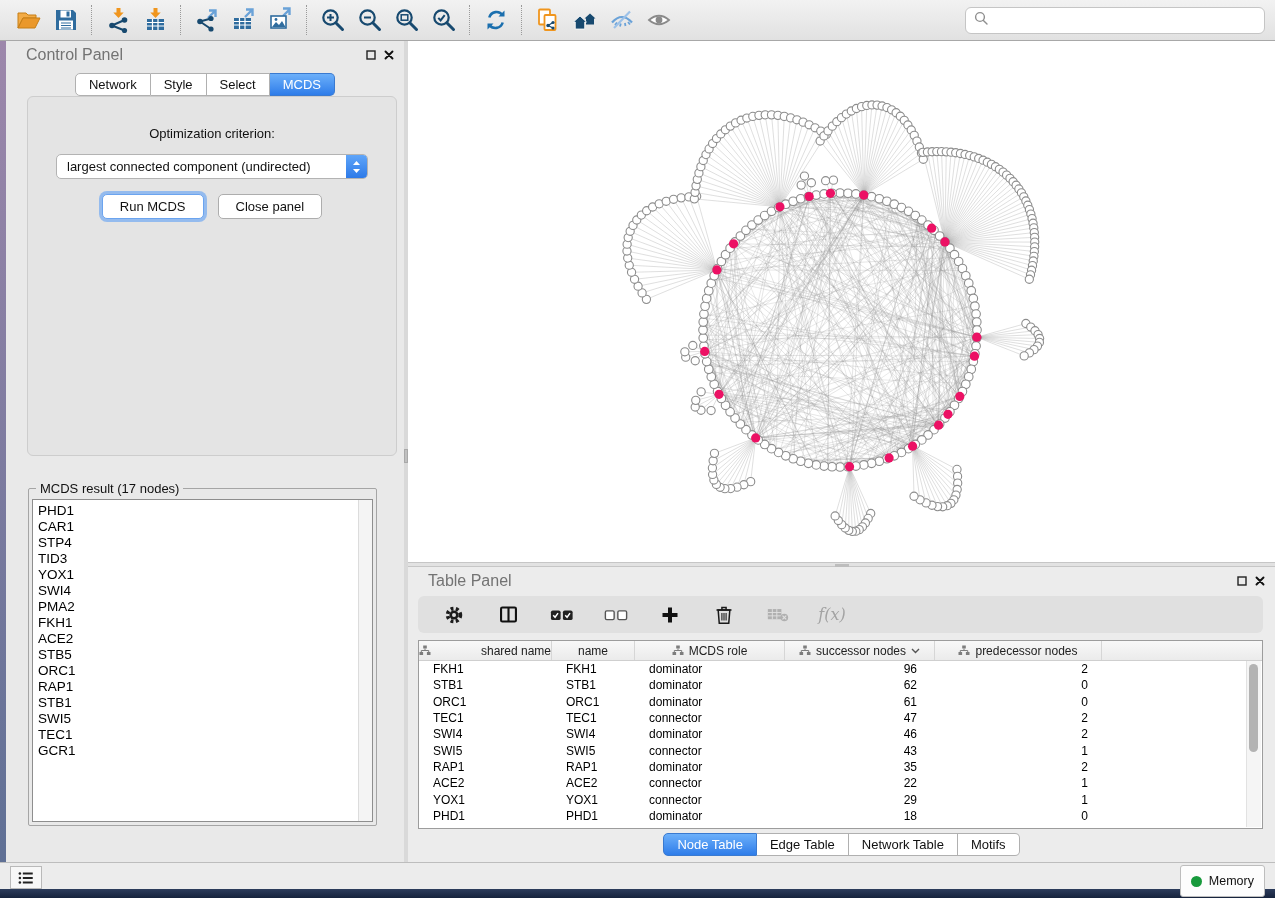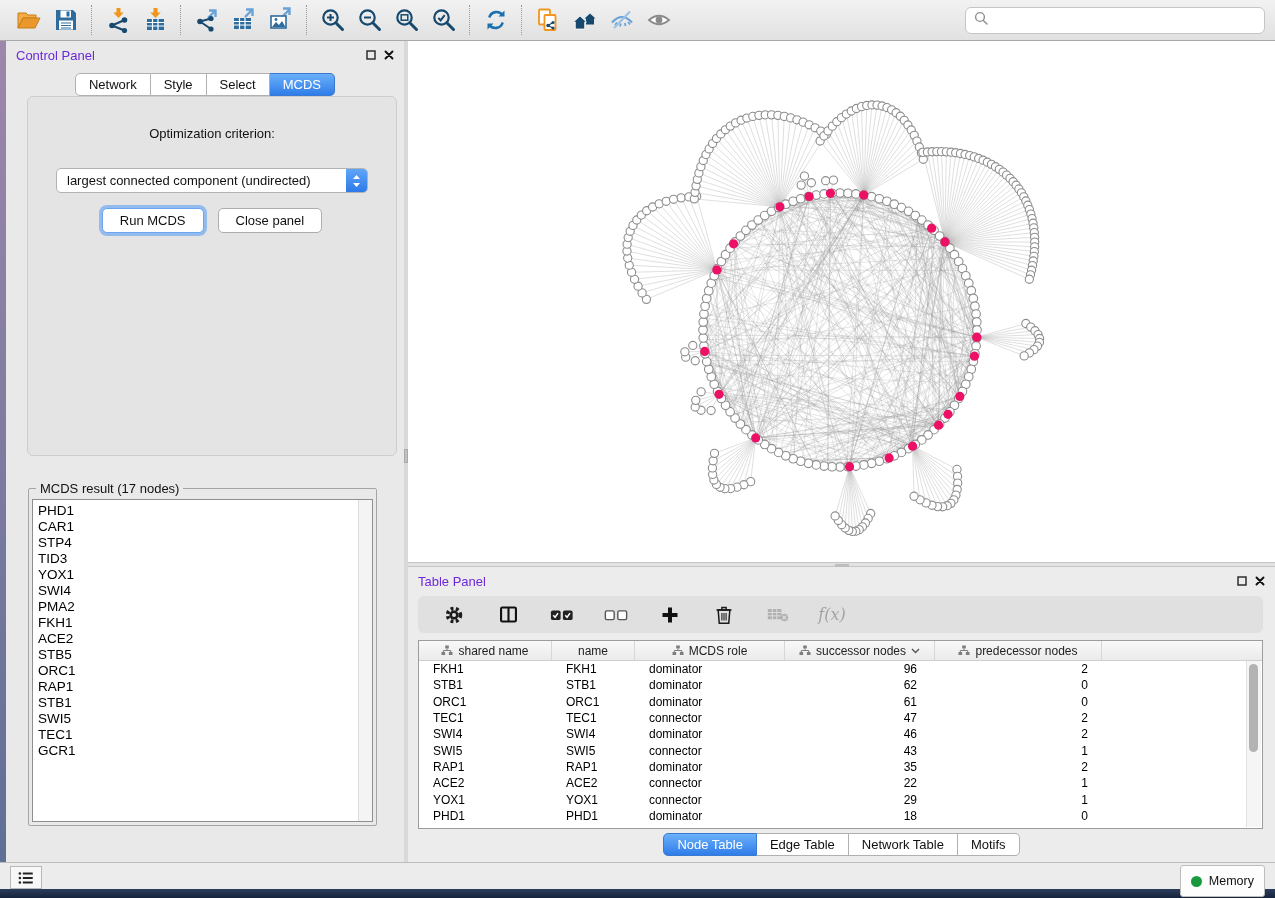--- a/index.html
+++ b/index.html
@@ -17,35 +17,35 @@
     border:1px solid #c5c5c5;border-radius:6px;display:flex;align-items:center;padding:0 8px;gap:6px;}
   #search-box input{border:none;outline:none;flex:1;font-size:13px;font-family:inherit;background:transparent;}
 
   
   #desktop-left{position:absolute;left:0;top:41px;width:6px;height:848px;background:linear-gradient(#9d87ab,#5d6f94);}
   #desktop-bottom{position:absolute;left:0;top:889px;width:1275px;height:9px;background:linear-gradient(#2c3c5c,#16233c);}
 
   
   #control-panel{position:absolute;left:6px;top:41px;width:398px;height:821px;background:#e9e9e9;box-sizing:border-box;}
   .panel-header{position:absolute;left:0;right:0;top:0;height:28px;display:flex;align-items:center;}
-  .panel-title{font-size:13px;color:#6d28d9;padding-left:10px;}
+  .panel-title{font-size:16px;color:#737373;padding-left:20px;}
   .panel-header-icons{margin-left:auto;display:flex;align-items:center;gap:8px;padding-right:10px;}
   .float-icon svg,.close-icon svg{display:block;}
 
   .seg{display:flex;}
   .seg .tab{background:#fff;border:1px solid #b0b0b0;border-left:none;padding:3px 13px;font-size:13px;color:#111;cursor:default;white-space:nowrap;}
   .seg .tab:first-child{border-left:1px solid #b0b0b0;border-radius:5px 0 0 5px;}
   .seg .tab:last-child{border-radius:0 5px 5px 0;}
   .seg .tab.active{background:linear-gradient(#6cb0fa,#2e7ce9);color:#fff;border-color:#3a7ad0;}
 
   #cp-tabs{position:absolute;left:0;right:0;top:32px;display:flex;justify-content:center;}
   #cp-inner{position:absolute;left:21px;right:7px;top:55px;height:358px;background:#e4e4e4;
     border:1px solid #cdcdcd;border-radius:6px;}
   #opt-label{text-align:center;margin-top:29px;font-size:13px;color:#111;}
-  #criterion-select{position:relative;width:312px;height:25px;margin:27px auto 0;background:#fff;
+  #criterion-select{position:relative;width:312px;height:25px;margin:13px auto 0;background:#fff;
     border:1px solid #b3b3b3;border-radius:5px;box-sizing:border-box;font-size:13px;color:#111;
     line-height:23px;padding-left:10px;}
   #criterion-spinner{position:absolute;right:0px;top:0px;bottom:0px;width:21px;
     background:linear-gradient(#5fa5f9,#2d7ae8);border-radius:0 4px 4px 0;display:flex;flex-direction:column;
     align-items:center;justify-content:center;gap:2px;}
   #cp-buttons{display:flex;justify-content:center;gap:14px;margin-top:15px;}
   .cp-btn{height:25px;padding:0 17px;background:#fff;border:1px solid #adadad;border-radius:5px;
     font-size:13px;color:#111;font-family:inherit;}
   .cp-btn.focused{box-shadow:0 0 0 3px rgba(95,160,245,.6);border-color:#6ba4ef;}
 
@@ -88,21 +88,21 @@
     box-sizing:border-box;overflow:hidden;font-size:12px;color:#000;}
   #tp-head{display:flex;height:20px;background:linear-gradient(#f8f8f8,#ebebeb);border-bottom:1px solid #cfcfcf;box-sizing:border-box;}
   .th{display:flex;align-items:center;justify-content:center;gap:5px;border-right:1px solid #d6d6d6;box-sizing:border-box;
     font-size:12px;color:#222;overflow:hidden;white-space:nowrap;}
   .th .sitemap-icon{flex:0 0 auto;}
   .tr{display:flex;height:16.3px;align-items:center;}
   .td{box-sizing:border-box;overflow:hidden;white-space:nowrap;}
   .td.text{padding-left:14px;}
   .td.num-s{text-align:right;padding-right:18px;}
   .td.num-p{text-align:right;padding-right:14px;}
-  .c0{width:133px;}.c1{width:83px;}.c2{width:150px;}.c3{width:150px;}.c4{width:167px;}.cf{flex:1;border-right:none;}
+  .c0{width:133px;justify-content:space-between;}.c1{width:83px;}.c2{width:150px;}.c3{width:150px;}.c4{width:167px;}.cf{flex:1;border-right:none;}
   #tp-scroll{position:absolute;right:1px;top:20px;bottom:1px;width:14px;background:#f5f5f5;border-left:1px solid #e2e2e2;}
   #tp-thumb{position:absolute;left:2px;top:3px;width:9px;height:88px;background:#b3b3b3;border-radius:5px;}
   #tp-tabs{position:absolute;left:0;right:0;top:266px;display:flex;justify-content:center;}
 
   
   #status-bar{position:absolute;left:0;top:862px;width:1275px;height:27px;box-sizing:border-box;
     background:#ececec;border-top:1px solid #bdbdbd;}
   #list-btn{position:absolute;left:10px;top:3px;width:30px;height:21px;background:#f7f7f7;border:1px solid #b9b9b9;
     display:flex;align-items:center;justify-content:center;}
   #memory-btn{position:absolute;right:10px;top:2px;height:22px;background:#fdfdfd;border:1px solid #bdbdbd;

